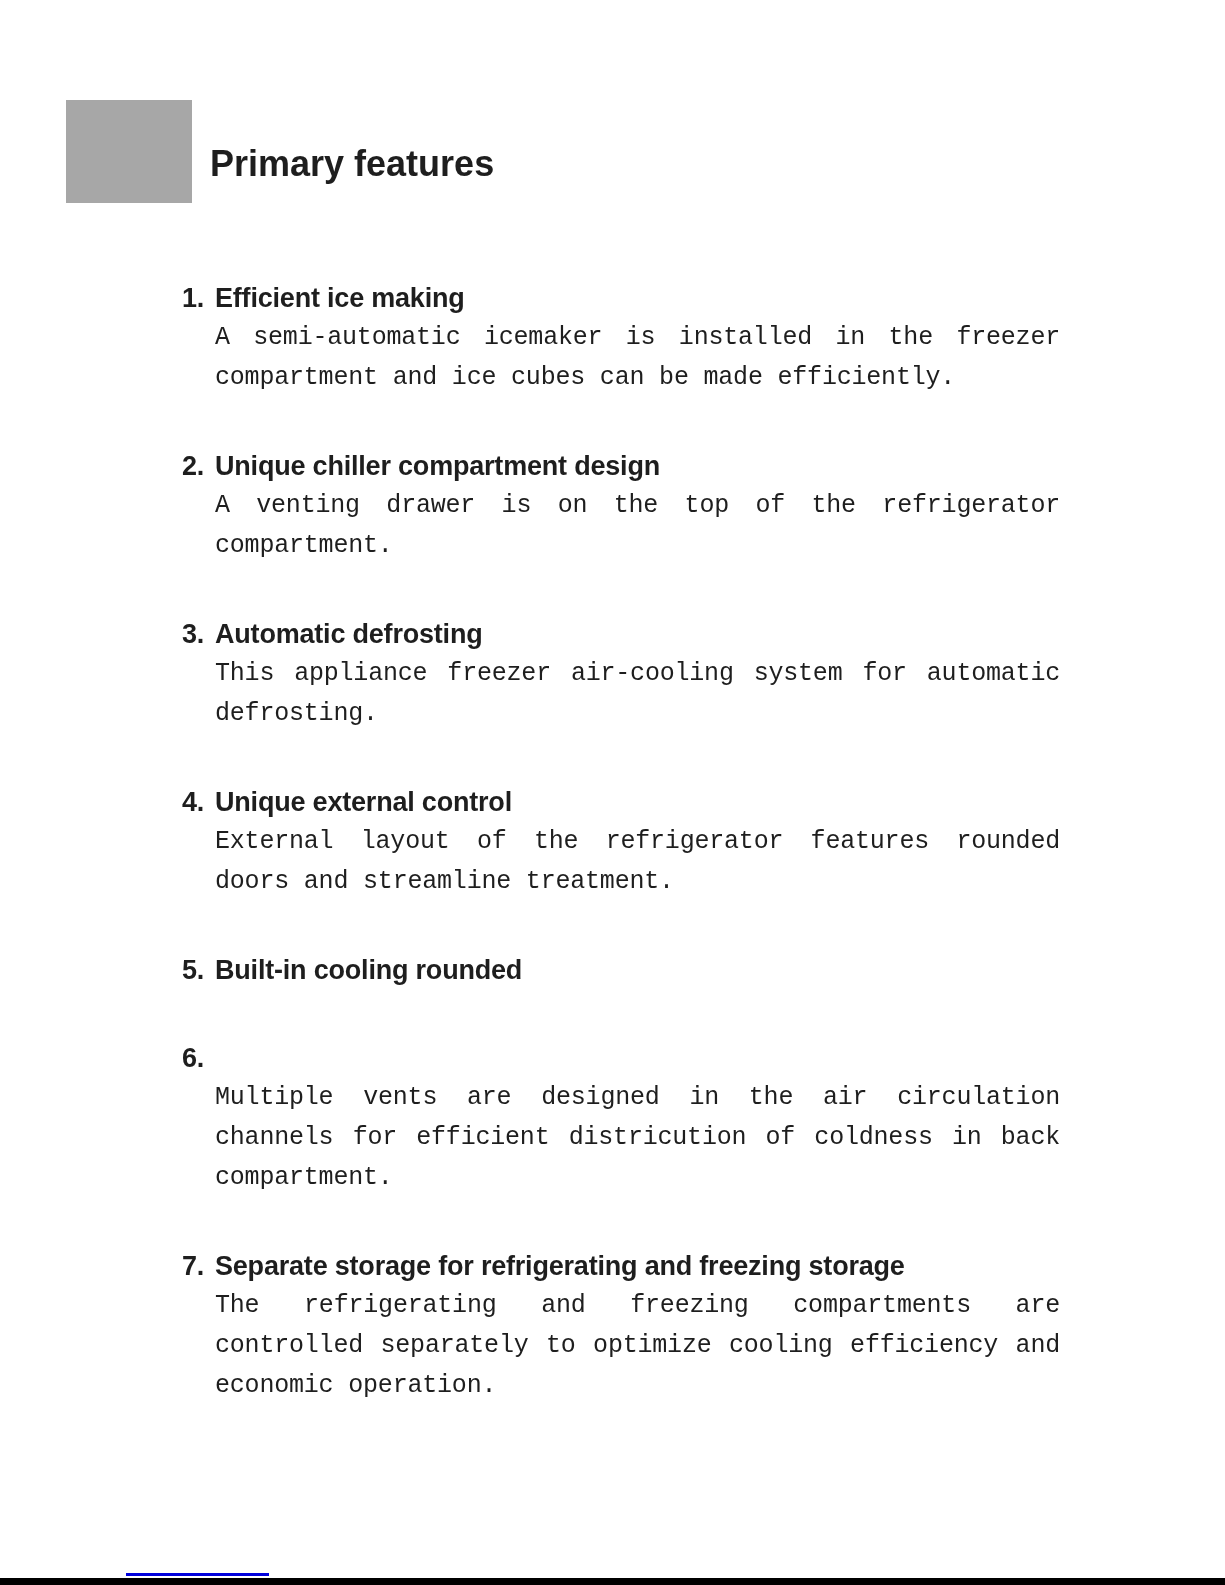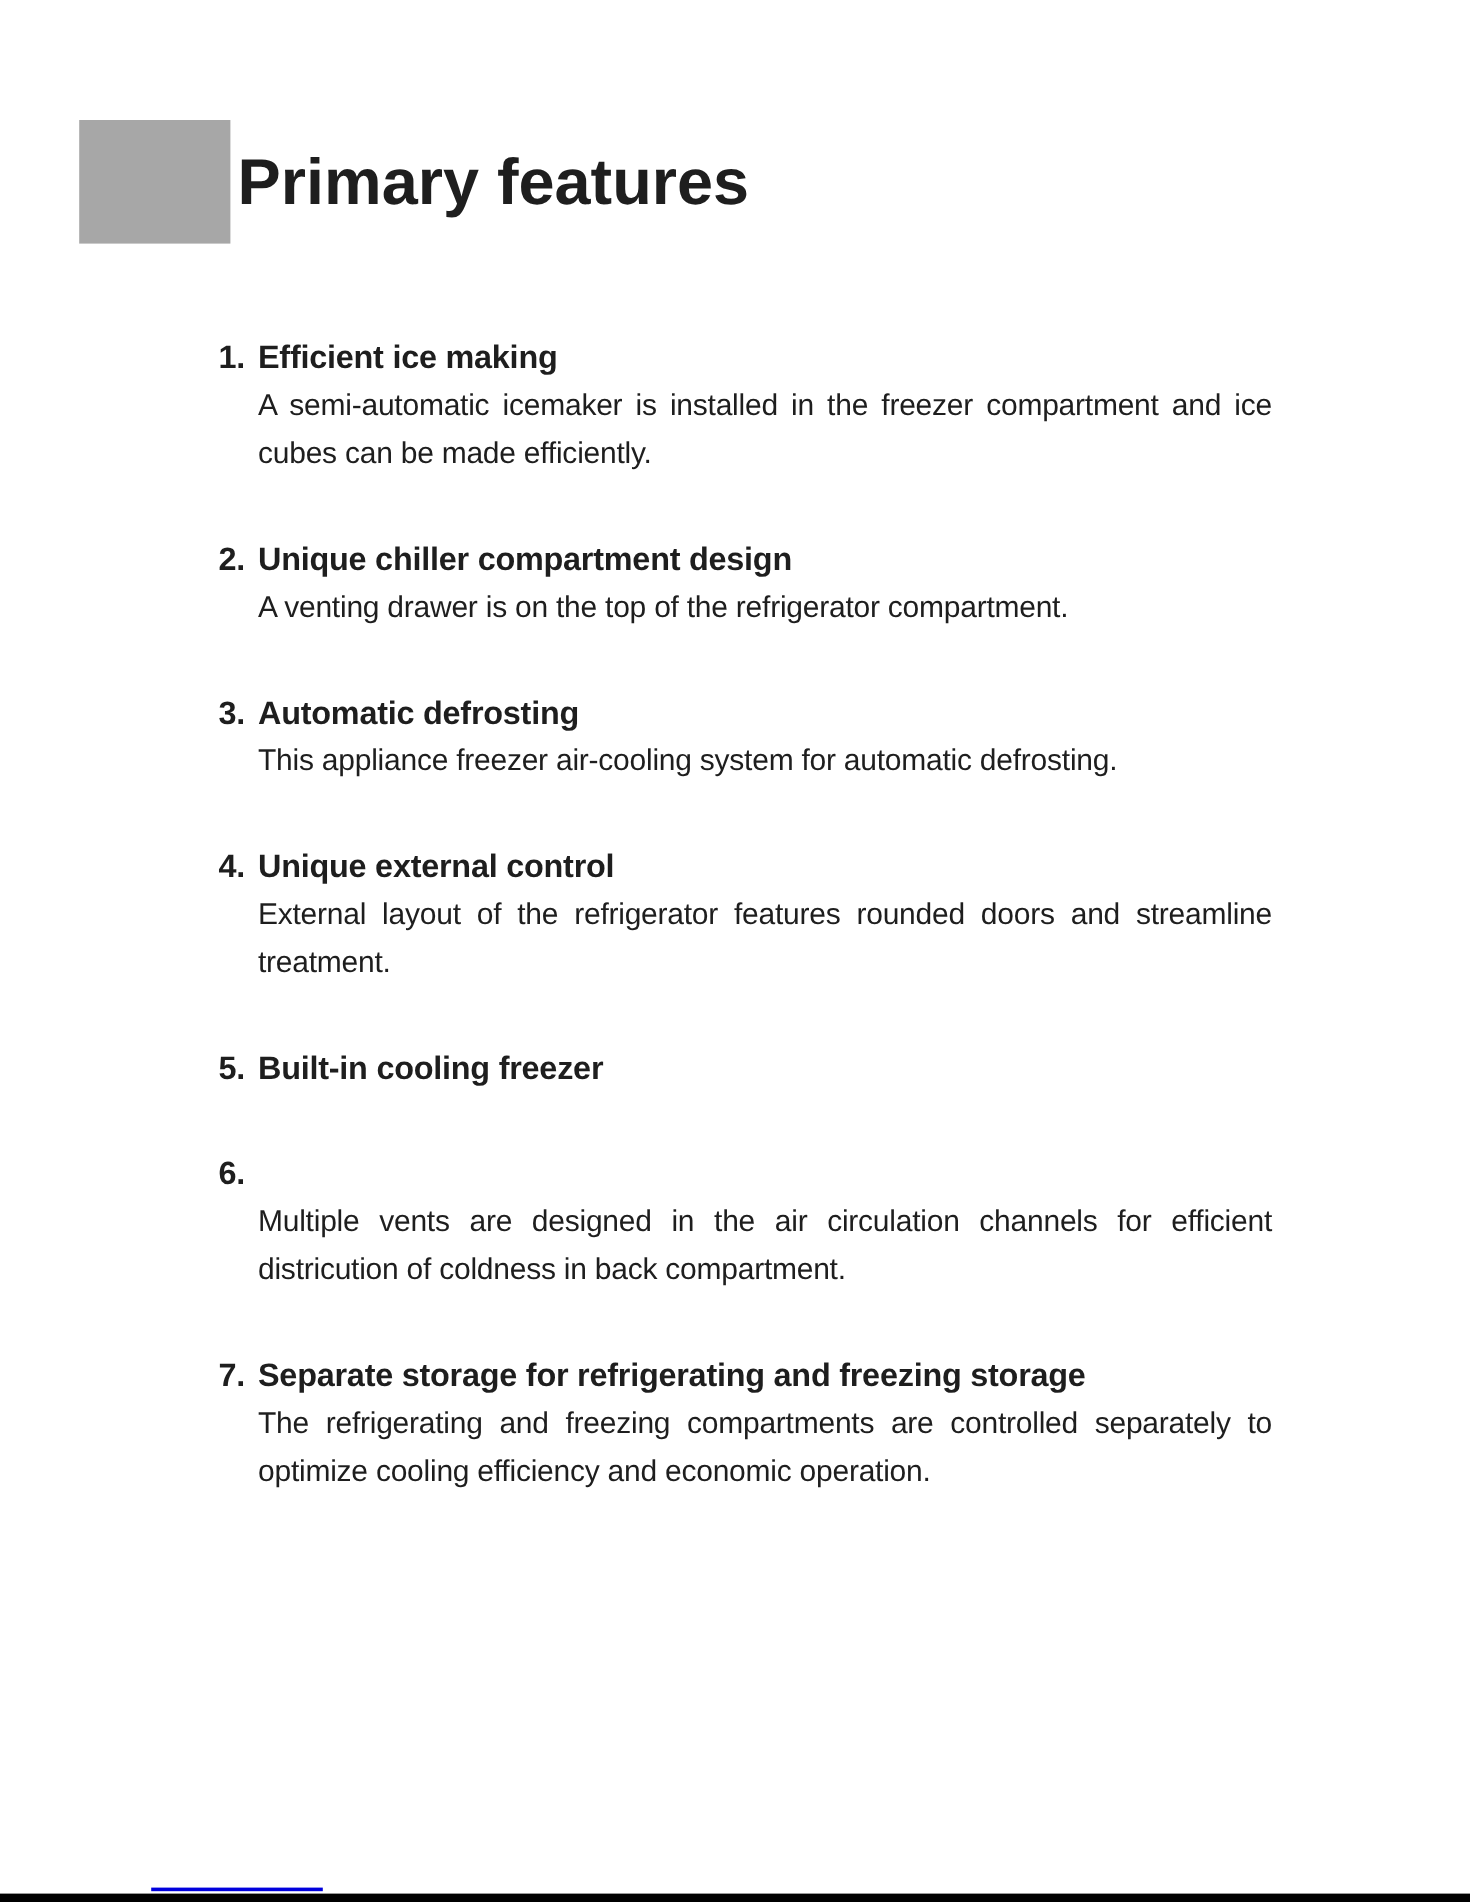--- a/index.html
+++ b/index.html
@@ -19,22 +19,22 @@
     overflow:hidden;
   }
   .page{position:absolute;inset:0;}
   .gray-box{
     position:absolute;left:66px;top:100px;
     width:126px;height:103px;
     background:var(--marker-gray);
   }
   .page-title{
     position:absolute;left:198px;top:128px;
-    margin:0;
-    font-size:54px;font-weight:bold;
+    margin:12px;
+    font-size:36px;font-weight:bold;
     letter-spacing:0px;
     line-height:48px;
     color:var(--text);
     white-space:nowrap;
   }
   .content{
     position:absolute;left:182px;top:278px;
     width:878px;
   }
   .feature{margin:0 0 48px 0;}
@@ -48,20 +48,21 @@
     white-space:nowrap;
   }
   .feature-heading .num{flex:0 0 33px;}
   .feature-body{
     margin:0 0 0 33px;
     font-size:25px;
     line-height:40px;
     letter-spacing:-0.2px;
     text-align:justify;
     color:var(--text);
+    font-family:Liberation Mono, monospace;
   }
   .footer-link-line{
     position:absolute;left:126px;top:1573px;
     width:143px;height:3px;
     background:var(--link-blue);
     cursor:pointer;
   }
   .bottom-bar{
     position:absolute;left:0;top:1578px;
     width:1225px;height:7px;
@@ -107,21 +108,21 @@
       <h2 class="feature-heading">
         <span class="num">4.</span>
         <span class="htext">Unique external control</span>
       </h2>
       <p class="feature-body">External layout of the refrigerator features rounded doors and streamline treatment.</p>
     </section>
 
     <section class="feature">
       <h2 class="feature-heading">
         <span class="num">5.</span>
-        <span class="htext">Built-in cooling freezer</span>
+        <span class="htext">Built-in cooling rounded</span>
       </h2>
     </section>
 
     <section class="feature">
       <h2 class="feature-heading">
         <span class="num">6.</span>
       </h2>
       <p class="feature-body">Multiple vents are designed in the air circulation channels for efficient districution of coldness in back compartment.</p>
     </section>
 

